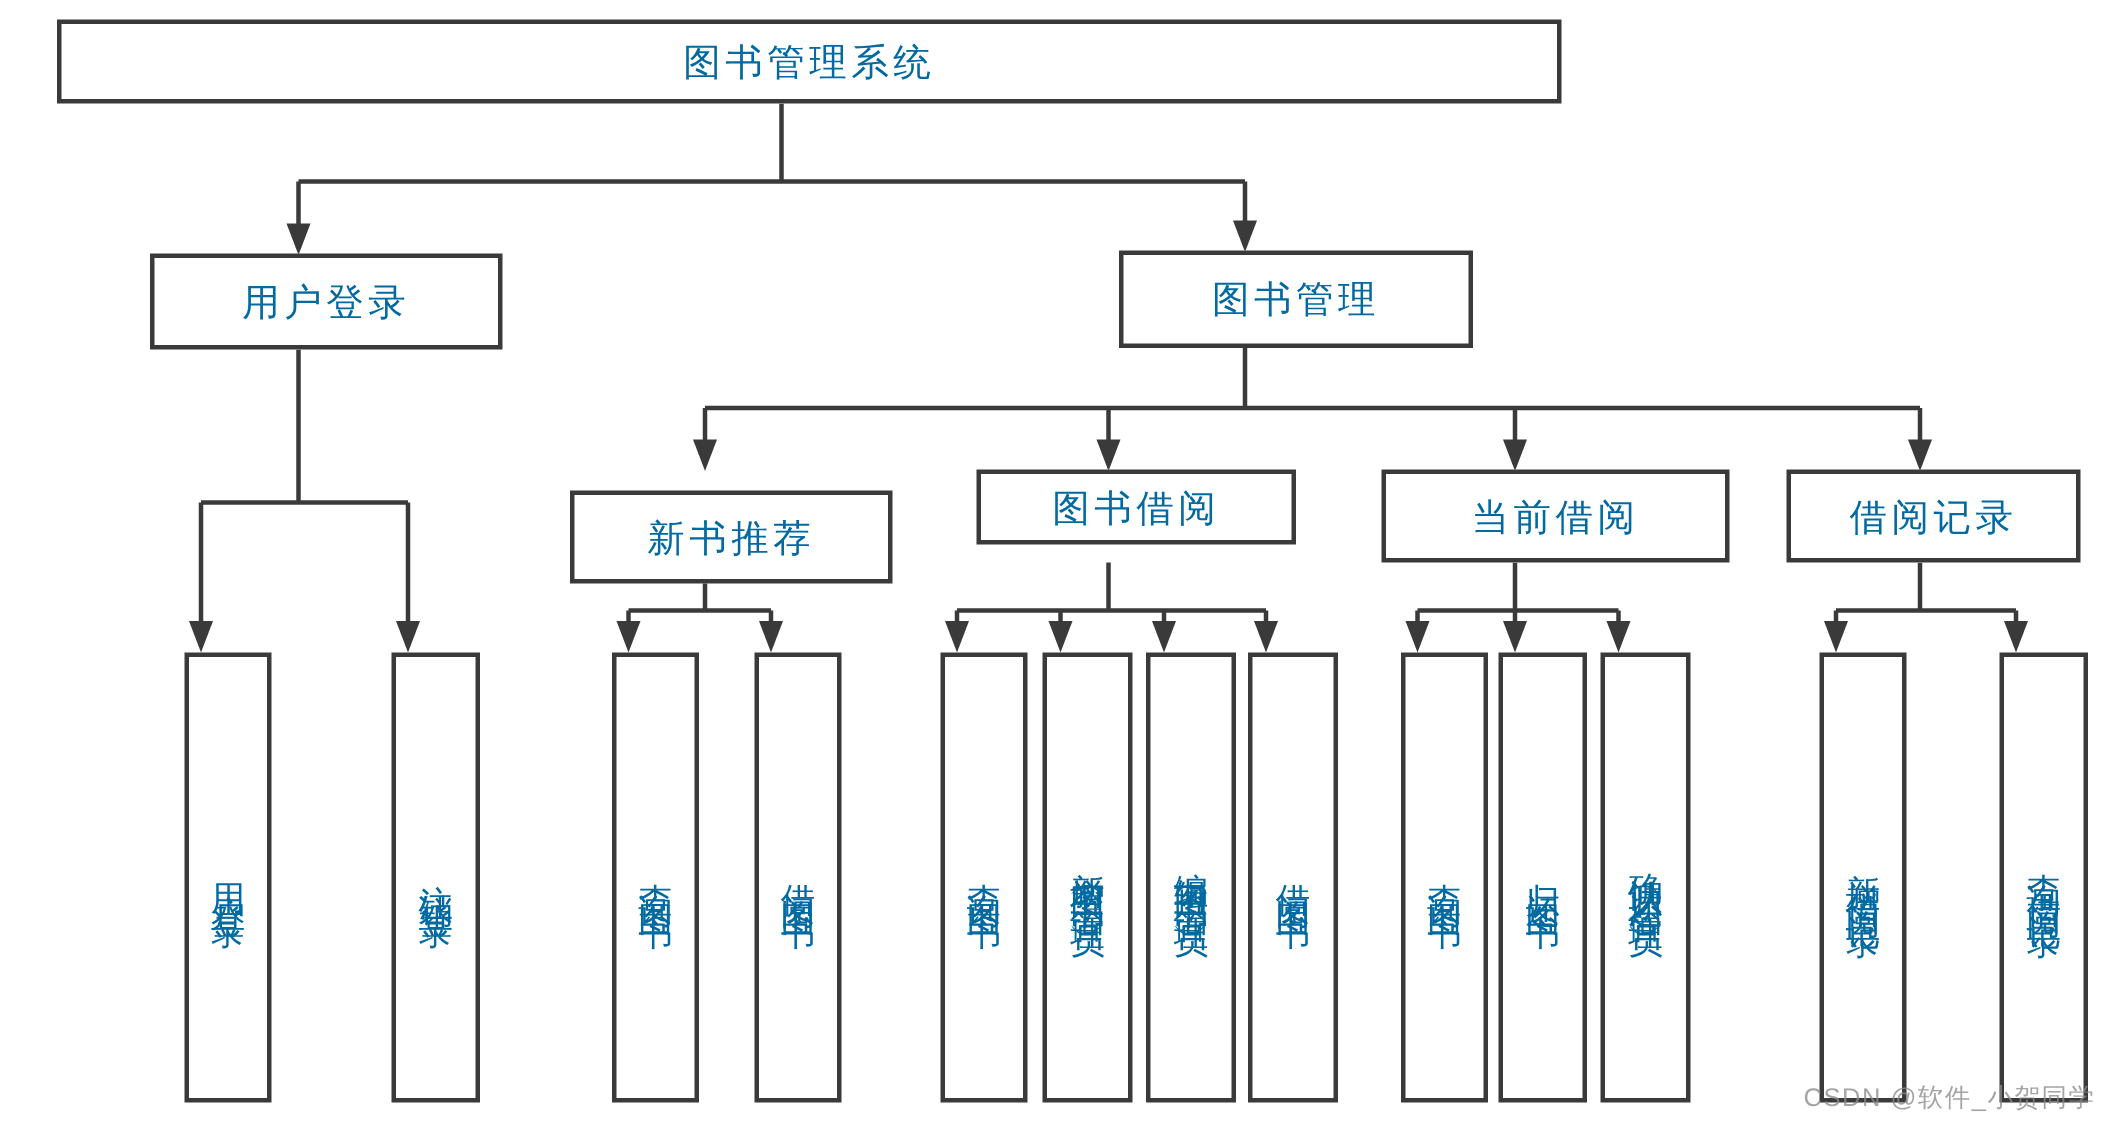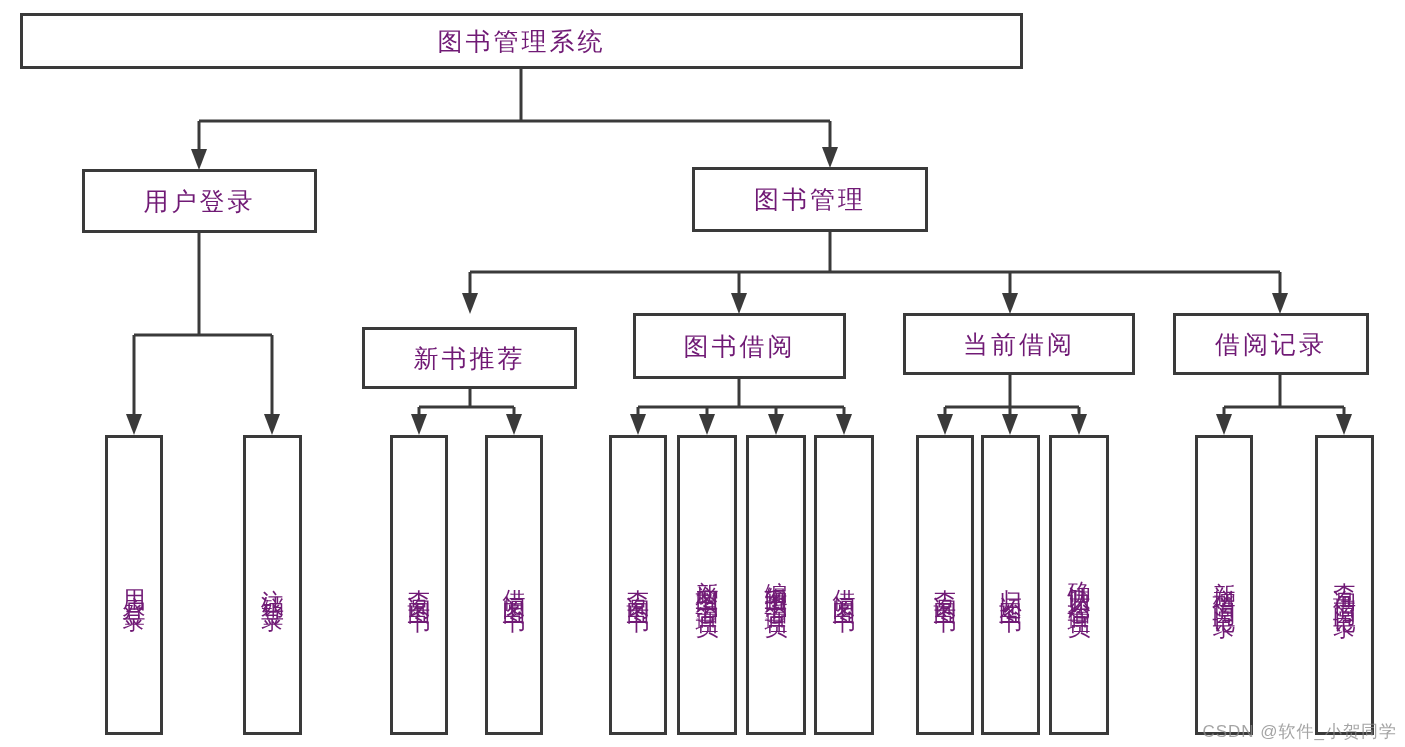--- a/index.html
+++ b/index.html
@@ -23,21 +23,22 @@
     height: 747px;
   }
   .node {
     position: absolute;
     box-sizing: border-box;
     border: 3px solid #3a3a3a;
     background: #ffffff;
     display: flex;
     align-items: center;
     justify-content: center;
-    color: #701a75;
+    color: #0369a1;
+    margin-left: 18px;
   }
   .h-node {
     font-size: 25px;
     letter-spacing: 3px;
     white-space: nowrap;
   }
   .v-node {
     writing-mode: vertical-rl;
     text-orientation: mixed;
     font-size: 23px;
@@ -130,24 +131,24 @@
     <path d="M1071 414 L1087 414 L1079 435 Z"></path>
 
     <path d="M1216 414 L1232 414 L1224 435 Z"></path>
     <path d="M1336 414 L1352 414 L1344 435 Z"></path>
   </g>
 </svg>
 
 <div class="node h-node" style="left:20px; top:13px; width:1003px; height:56px;">图书管理系统</div>
 
 <div class="node h-node" style="left:82px; top:169px; width:235px; height:64px;">用户登录</div>
-<div class="node h-node" style="left:692px; top:167px; width:236px; height:65px;">图书管理</div>
+<div class="node h-node" style="left:728px; top:167px; width:236px; height:65px;">图书管理</div>
 
 <div class="node h-node" style="left:362px; top:327px; width:215px; height:62px;">新书推荐</div>
-<div class="node h-node" style="left:633px; top:313px; width:213px; height:66px;">图书借阅</div>
+<div class="node h-node" style="left:633px; top:313px; width:213px; height:50px;">图书借阅</div>
 <div class="node h-node" style="left:903px; top:313px; width:232px; height:62px;">当前借阅</div>
 <div class="node h-node" style="left:1173px; top:313px; width:196px; height:62px;text-align:right;">借阅记录</div>
 
 <div class="node v-node" style="left:105px; top:435px; width:58px; height:300px;">用户登录</div>
 <div class="node v-node" style="left:243px; top:435px; width:59px; height:300px;">注销登录</div>
 
 <div class="node v-node" style="left:390px; top:435px; width:58px; height:300px;">查询图书</div>
 <div class="node v-node" style="left:485px; top:435px; width:58px; height:300px;">借阅图书</div>
 
 <div class="node v-node" style="left:609px; top:435px; width:58px; height:300px;">查询图书</div>

